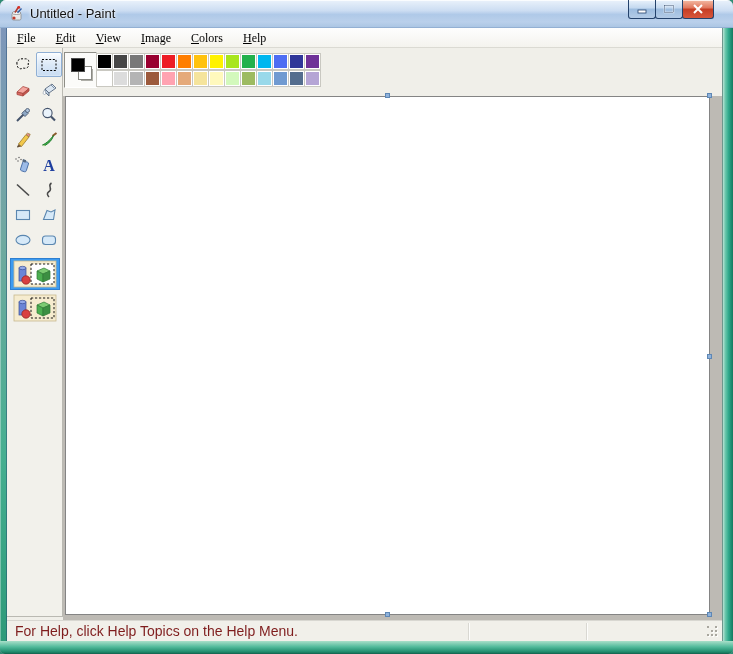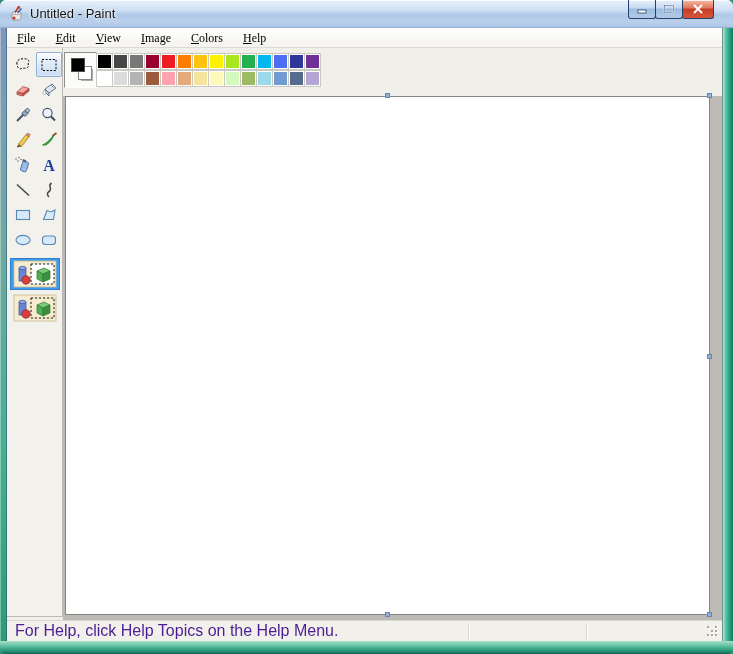--- a/index.html
+++ b/index.html
@@ -69,21 +69,21 @@
   
   .workspace{position:absolute;left:56px;top:48px;width:659px;height:524px;background:#BDBAB4;}
   .canvas{position:absolute;left:2px;top:0;width:645px;height:519px;background:#FFFFFF;border:1px solid #848484;}
   .handle{position:absolute;width:5px;height:5px;background:#8FB2DB;border:1px solid #5E87B5;}
   .h-top{left:322px;top:-3px;} .h-topright{left:644px;top:-3px;}
   .h-right{left:644px;top:258px;} .h-bottom{left:322px;top:516px;} .h-botright{left:644px;top:516px;}
 
   
   .statusbar{position:absolute;left:7px;top:620px;width:715px;height:21px;background:#F1F0EA;
       border-top:1px solid #D8D7D1;}
-  .status-text{position:absolute;left:8px;top:0;height:16px;line-height:20px;font-size:16px;color:#4c1d95;}
+  .status-text{position:absolute;left:8px;top:0;height:16px;line-height:20px;font-size:14px;color:#7f1d1d;}
   .status-sep{position:absolute;top:2px;width:1px;height:17px;background:#D9D8D2;box-shadow:1px 0 0 #FDFDFB;}
   .sep1{left:461px;} .sep2{left:579px;}
   .grip{position:absolute;right:3px;bottom:3px;width:12px;height:12px;}
   .grip::before{content:"";position:absolute;width:2px;height:2px;background:#FDFDFB;
       box-shadow:1px 9px 0 #FDFDFB,5px 9px 0 #FDFDFB,9px 9px 0 #FDFDFB,5px 5px 0 #FDFDFB,9px 5px 0 #FDFDFB,9px 1px 0 #FDFDFB;}
   .grip::after{content:"";position:absolute;width:2px;height:2px;background:#A9A79F;
       box-shadow:0 8px 0 #A9A79F,4px 8px 0 #A9A79F,8px 8px 0 #A9A79F,4px 4px 0 #A9A79F,8px 4px 0 #A9A79F,8px 0 0 #A9A79F;}
 </style>
 </head>
 <body>

